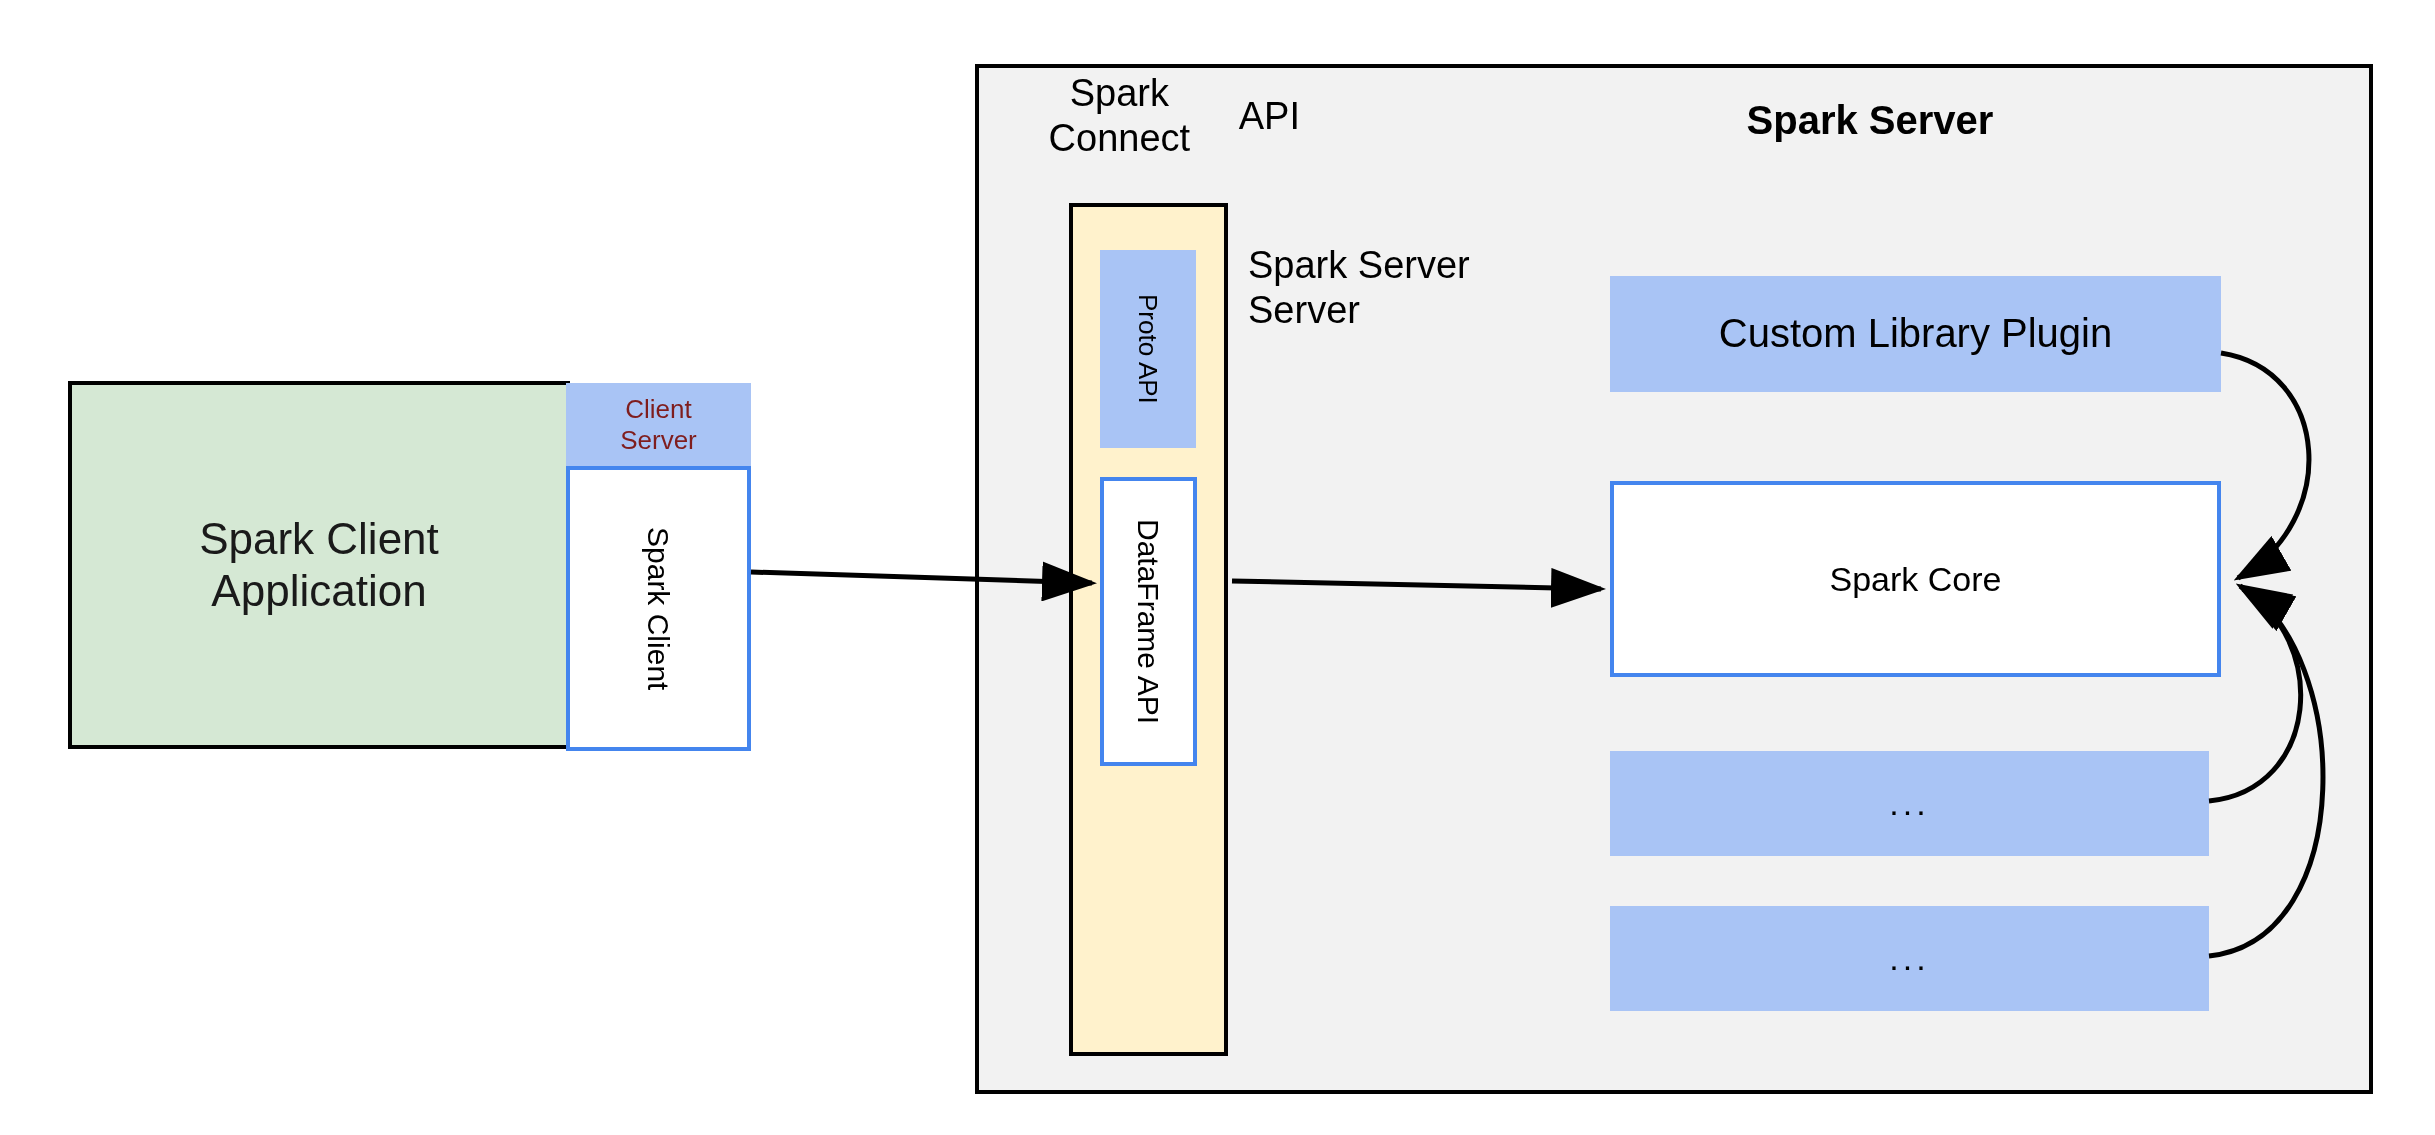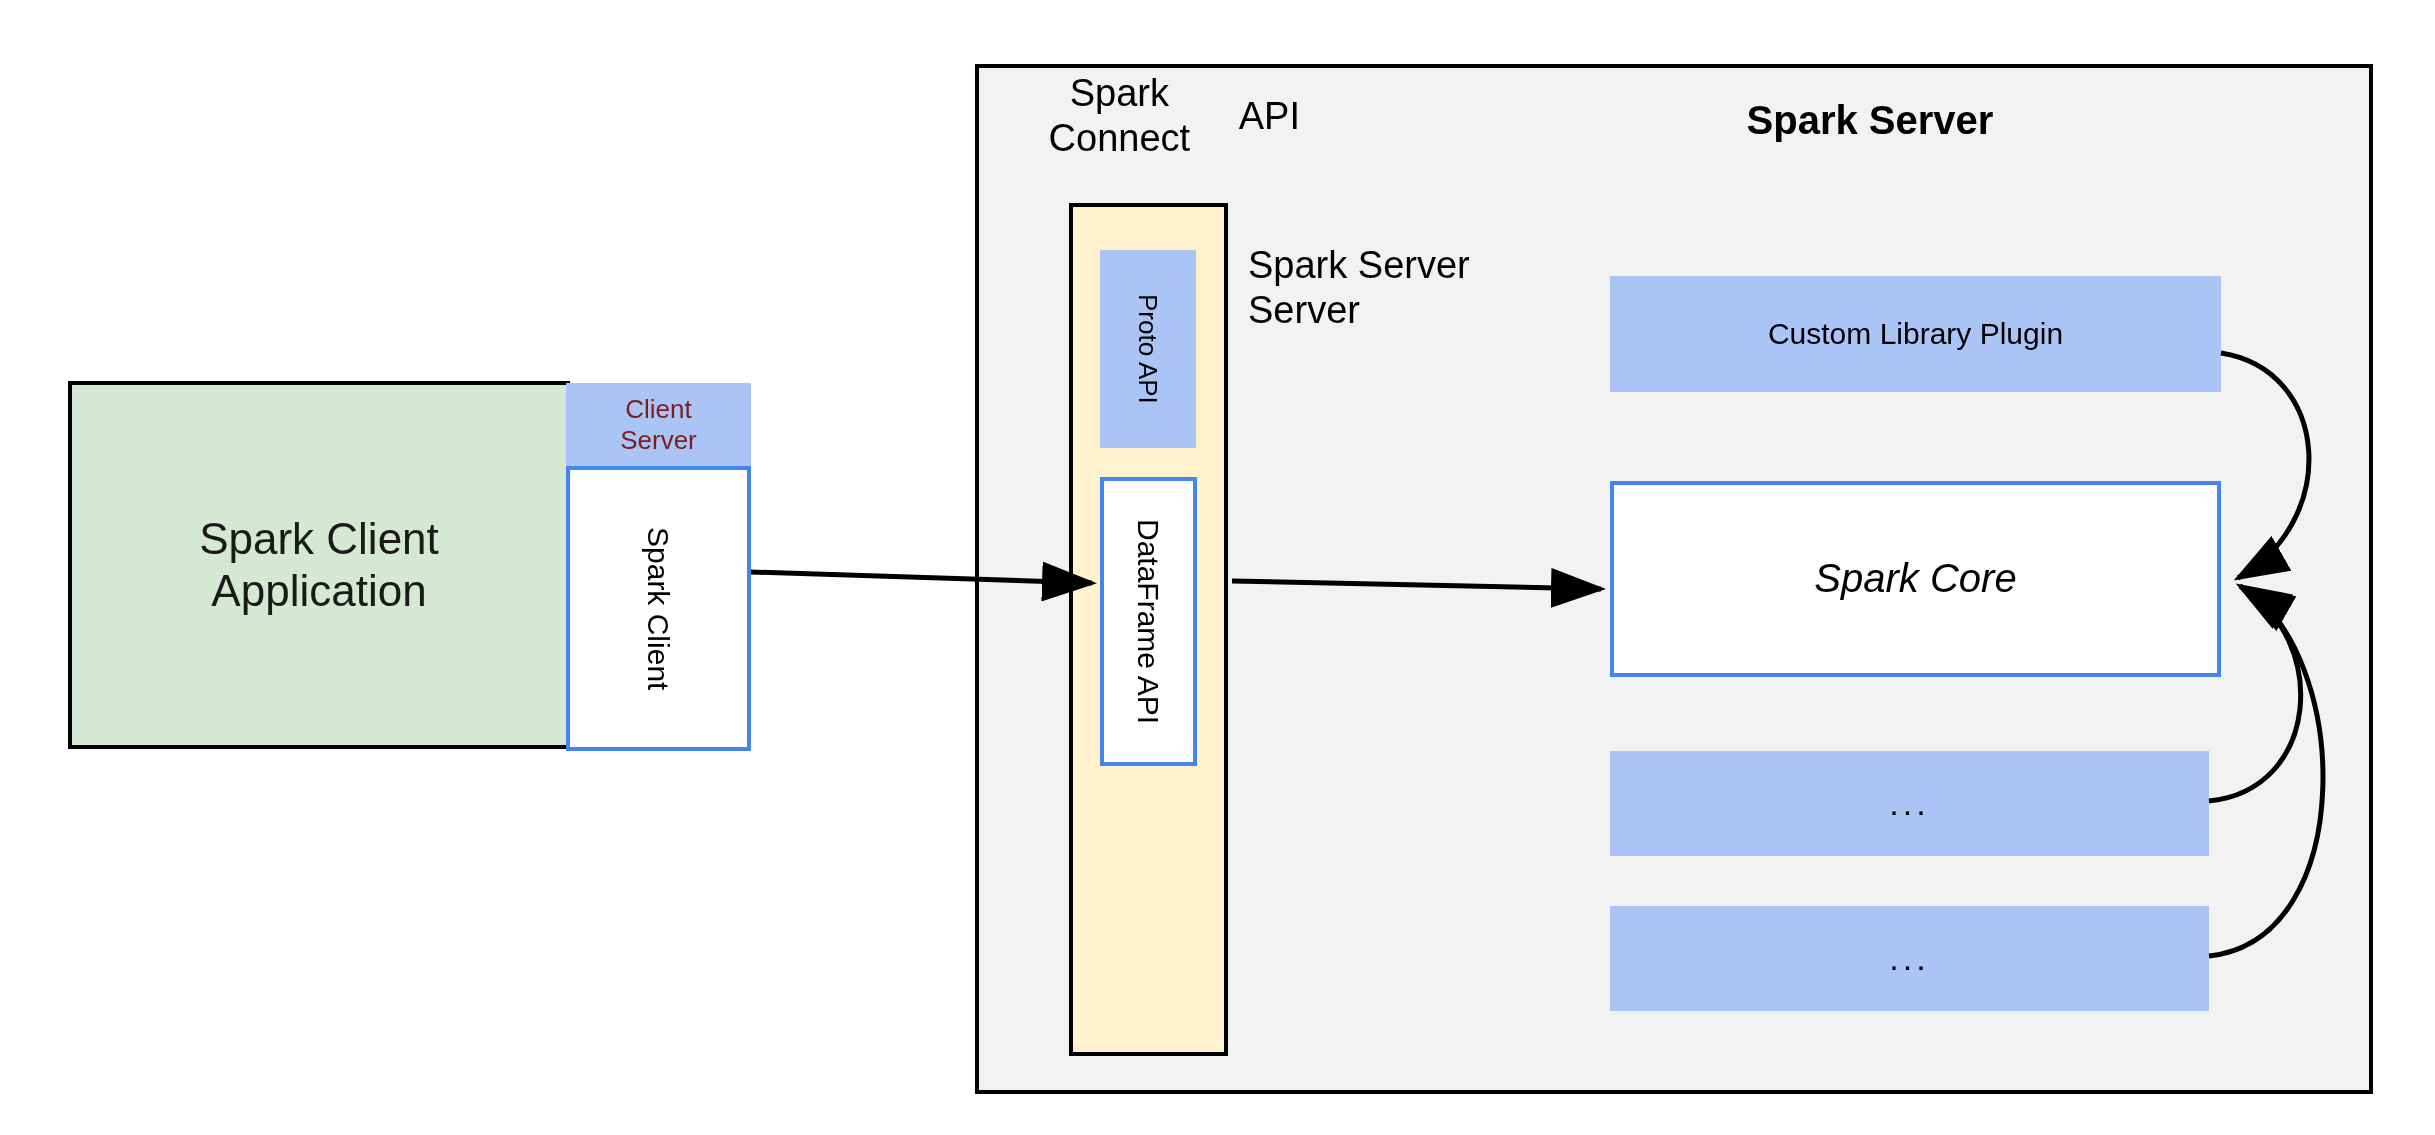--- a/index.html
+++ b/index.html
@@ -134,31 +134,30 @@
     font-size: 30px;
   }
 
   
   #custom-library-plugin {
     left: 1610px;
     top: 276px;
     width: 611px;
     height: 116px;
     background: #a9c4f5;
-    font-size: 30px;
+    font-size: 40px;
   }
   #spark-core {
     left: 1610px;
     top: 481px;
     width: 611px;
     height: 196px;
     background: #ffffff;
     border: 4px solid #4485ee;
-    font-size: 40px;
-    font-style: italic;
+    font-size: 34px;
   }
   #ellipsis-box-1 {
     left: 1610px;
     top: 751px;
     width: 599px;
     height: 105px;
     background: #a9c4f5;
     font-size: 34px;
     letter-spacing: 4px;
   }

